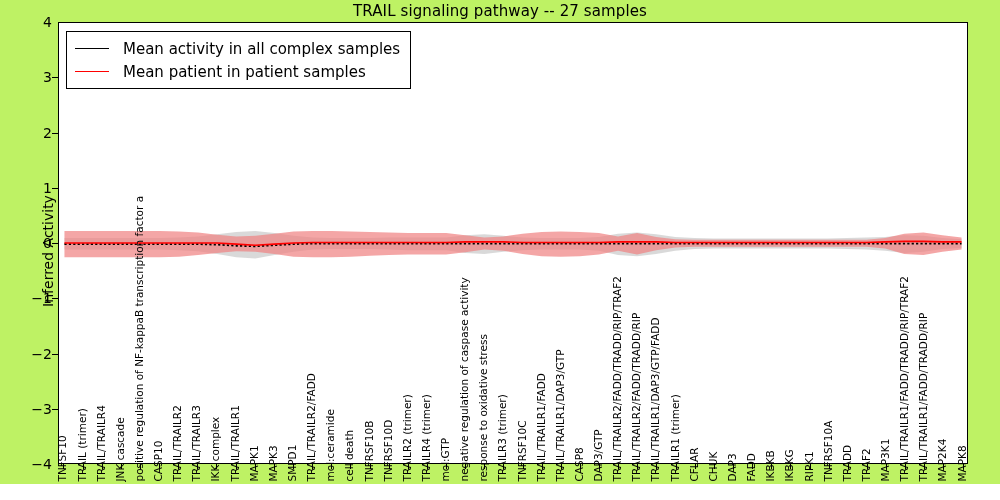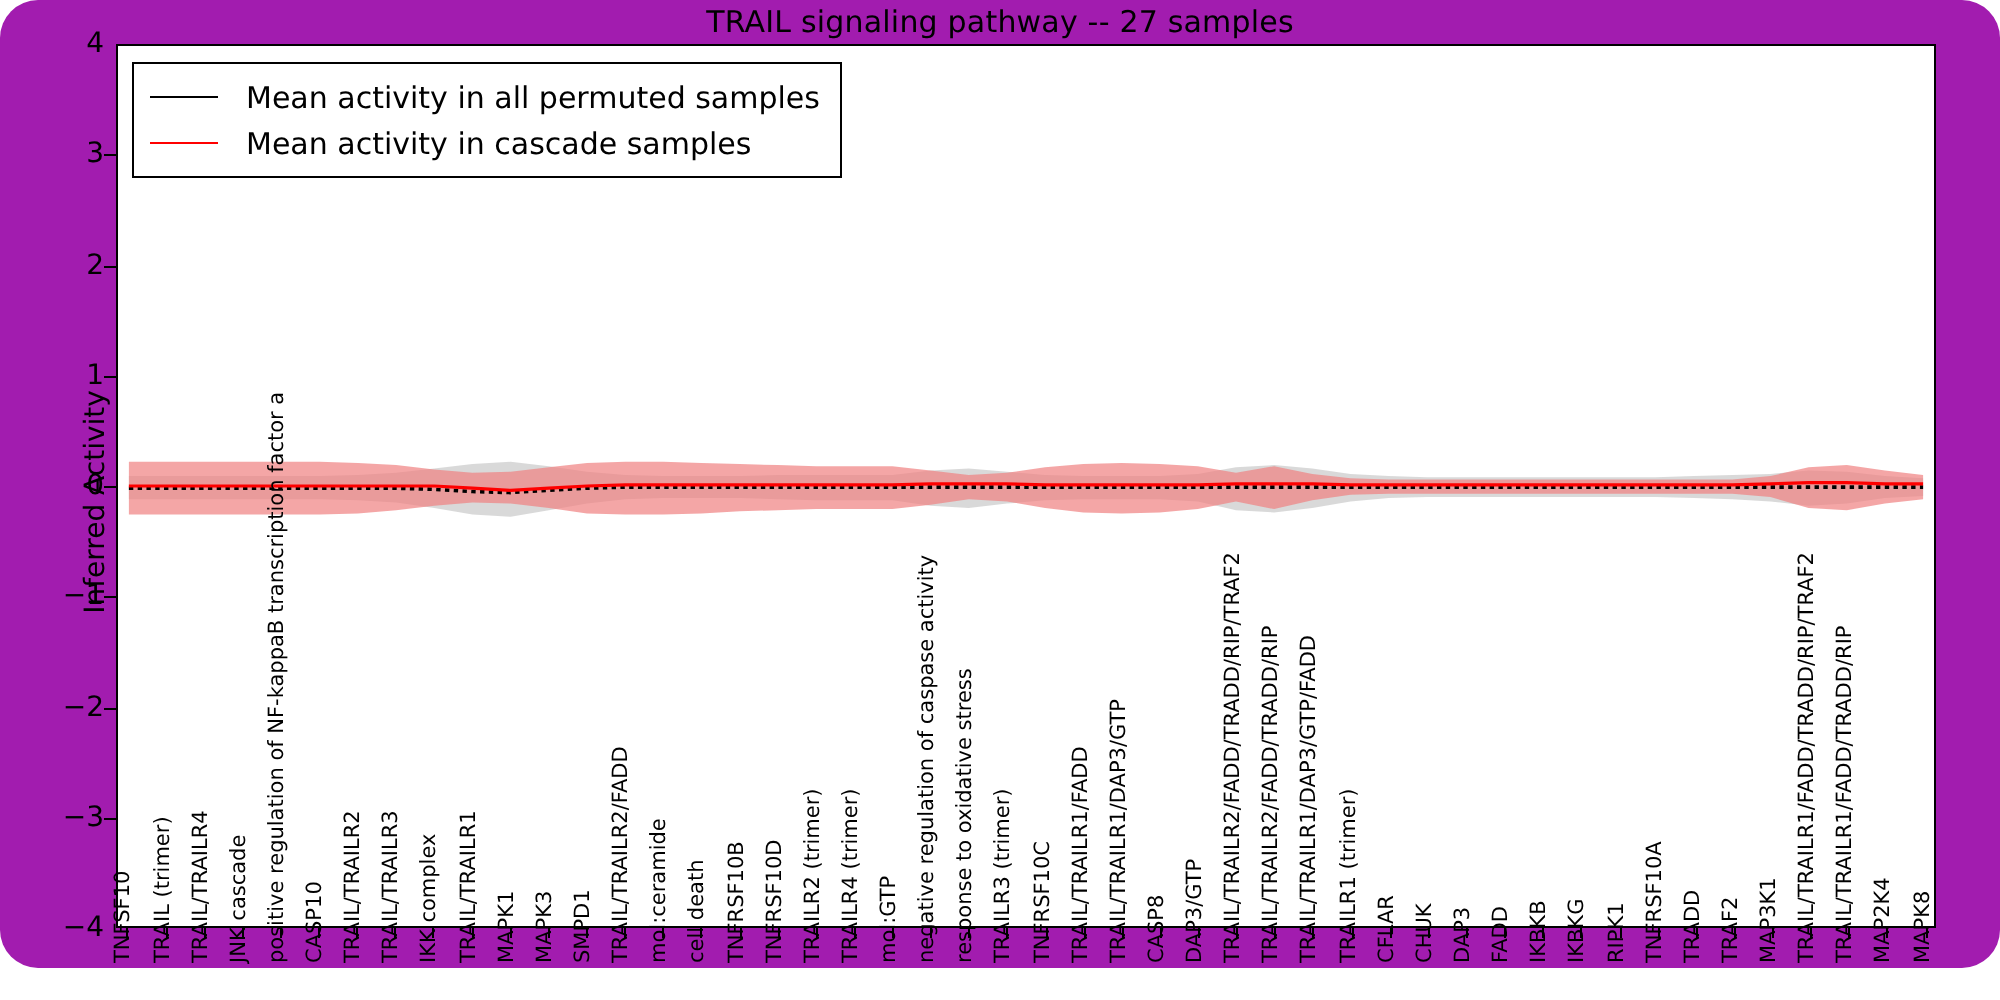--- a/index.html
+++ b/index.html
@@ -1,17 +1,17 @@
 <!DOCTYPE html>
 <html><head>
 <meta charset="utf-8">
 <style>
   html,body{margin:0;padding:0;background:#ffffff;}
   body{width:1000px;height:500px;overflow:hidden;font-family:"DejaVu Sans",sans-serif;}
-  #root{position:relative;width:1000px;height:484px;background:#a21caf;border-radius:19px;}
+  #root{position:relative;width:1000px;height:484px;background:#bef264;}
 
   .chart-title{
     position:absolute;left:0;top:2px;width:1000px;text-align:center;
     font-size:15px;color:#000;letter-spacing:0.1px;
   }
 
   
   #plot{
     position:absolute;left:58px;top:22px;width:910px;height:442px;
     border:1px solid #000;box-sizing:border-box;background:#fff;overflow:hidden;
@@ -80,25 +80,25 @@
         <polygon points="5.46,216.03 24.59,216.03 43.72,216.03 62.85,216.03 81.98,216.03 101.11,216.03 120.24,215.47 139.37,214.37 158.49,212.16 177.62,209.95 196.75,208.84 215.88,211.05 235.01,213.82 254.14,215.47 273.27,216.03 292.40,216.03 311.53,216.03 330.66,215.47 349.79,215.47 368.92,215.47 388.05,215.47 407.18,213.26 426.31,212.16 445.44,213.82 464.56,215.47 483.69,216.03 502.82,216.03 521.95,216.03 541.08,214.92 560.21,211.61 579.34,210.50 598.47,212.16 617.60,214.92 636.73,216.03 655.86,216.58 674.99,216.58 694.12,216.58 713.25,216.58 732.38,216.58 751.51,216.58 770.63,216.58 789.76,216.03 808.89,215.47 828.02,214.92 847.15,213.26 866.28,213.82 885.41,216.03 904.54,217.13 904.54,225.97 885.41,227.08 866.28,229.84 847.15,230.94 828.02,228.73 808.89,227.63 789.76,227.08 770.63,226.52 751.51,226.52 732.38,226.52 713.25,226.52 694.12,226.52 674.99,226.52 655.86,226.52 636.73,227.08 617.60,228.73 598.47,232.05 579.34,234.26 560.21,233.15 541.08,228.73 521.95,227.63 502.82,227.63 483.69,227.63 464.56,228.18 445.44,229.84 426.31,232.05 407.18,230.94 388.05,228.18 368.92,228.18 349.79,228.18 330.66,227.63 311.53,227.08 292.40,227.08 273.27,227.08 254.14,227.63 235.01,229.84 215.88,233.15 196.75,236.47 177.62,235.36 158.49,232.05 139.37,229.29 120.24,228.18 101.11,227.63 81.98,227.63 62.85,227.63 43.72,227.63 24.59,227.63 5.46,227.63" fill="#cccccc" fill-opacity="0.75" stroke="none"></polygon>
         <polygon points="5.46,208.84 24.59,208.84 43.72,208.84 62.85,208.84 81.98,208.84 101.11,208.84 120.24,209.40 139.37,210.50 158.49,212.71 177.62,214.37 196.75,213.82 215.88,211.61 235.01,209.40 254.14,208.84 273.27,208.84 292.40,209.40 311.53,209.95 330.66,210.50 349.79,211.05 368.92,211.05 388.05,211.05 407.18,213.26 426.31,215.47 445.44,214.37 464.56,211.61 483.69,209.95 502.82,209.40 521.95,209.95 541.08,211.05 560.21,214.37 579.34,211.05 598.47,214.92 617.60,217.13 636.73,217.69 655.86,217.69 674.99,217.69 694.12,217.69 713.25,217.69 732.38,217.69 751.51,217.69 770.63,217.69 789.76,217.69 808.89,217.69 828.02,216.03 847.15,211.61 866.28,210.50 885.41,213.26 904.54,215.47 904.54,227.63 885.41,229.84 866.28,233.15 847.15,232.05 828.02,226.52 808.89,224.87 789.76,224.87 770.63,224.87 751.51,224.87 732.38,224.87 713.25,224.87 694.12,224.87 674.99,224.87 655.86,224.87 636.73,224.87 617.60,225.42 598.47,228.18 579.34,232.60 560.21,228.73 541.08,232.60 521.95,234.26 502.82,234.81 483.69,234.26 464.56,232.05 445.44,228.73 426.31,227.63 407.18,230.39 388.05,232.60 368.92,232.60 349.79,232.60 330.66,233.15 311.53,233.71 292.40,234.81 273.27,235.36 254.14,235.36 235.01,234.81 215.88,232.05 196.75,229.84 177.62,229.29 158.49,230.94 139.37,233.15 120.24,234.81 101.11,235.36 81.98,235.36 62.85,235.36 43.72,235.36 24.59,235.36 5.46,235.36" fill="#f08080" fill-opacity="0.70" stroke="none"></polygon>
         <polyline points="5.46,222.10 24.59,222.10 43.72,222.10 62.85,222.10 81.98,222.10 101.11,222.10 120.24,222.10 139.37,222.10 158.49,222.66 177.62,223.76 196.75,224.31 215.88,223.21 235.01,222.10 254.14,221.55 273.27,221.55 292.40,221.55 311.53,221.55 330.66,221.55 349.79,221.55 368.92,221.55 388.05,221.55 407.18,221.55 426.31,221.55 445.44,221.55 464.56,221.55 483.69,221.55 502.82,221.55 521.95,221.55 541.08,221.55 560.21,221.55 579.34,221.55 598.47,221.55 617.60,221.55 636.73,221.55 655.86,221.55 674.99,221.55 694.12,221.55 713.25,221.55 732.38,221.55 751.51,221.55 770.63,221.55 789.76,221.55 808.89,221.55 828.02,221.55 847.15,221.55 866.28,221.55 885.41,221.55 904.54,221.55" fill="none" stroke="#000000" stroke-width="1.8" stroke-dasharray="2.2,2.2"></polyline>
         <polyline points="5.46,221.00 24.59,221.00 43.72,221.00 62.85,221.00 81.98,221.00 101.11,221.00 120.24,221.00 139.37,221.00 158.49,221.00 177.62,222.10 196.75,223.21 215.88,222.10 235.01,221.00 254.14,220.45 273.27,220.45 292.40,220.45 311.53,220.45 330.66,220.45 349.79,220.45 368.92,220.45 388.05,220.45 407.18,219.90 426.31,219.90 445.44,219.90 464.56,220.45 483.69,220.45 502.82,220.45 521.95,220.45 541.08,220.45 560.21,219.90 579.34,219.90 598.47,219.90 617.60,220.45 636.73,220.45 655.86,220.45 674.99,220.45 694.12,220.45 713.25,220.45 732.38,220.45 751.51,220.45 770.63,220.45 789.76,220.45 808.89,220.45 828.02,219.90 847.15,219.34 866.28,219.34 885.41,219.90 904.54,219.90" fill="none" stroke="#ff0000" stroke-width="1.6"></polyline>
       </svg>
   </div>
 
   <div id="legend">
     <div class="legend-row">
       <span class="legend-swatch"></span>
-      <span class="legend-text">Mean activity in all permuted samples</span>
+      <span class="legend-text">Mean activity in all complex samples</span>
     </div>
     <div class="legend-row">
       <span class="legend-swatch red"></span>
-      <span class="legend-text">Mean activity in cascade samples</span>
+      <span class="legend-text">Mean patient in patient samples</span>
     </div>
   </div>
 
 
 <div class="ytick-mark" style="top: 408.75px;"></div>
     <div class="ytick-mark" style="top: 353.5px;"></div>
     <div class="ytick-mark" style="top: 298.25px;"></div>
     <div class="ytick-mark" style="top: 243px;"></div>
     <div class="ytick-mark" style="top: 187.75px;"></div>
     <div class="ytick-mark" style="top: 132.5px;"></div>

